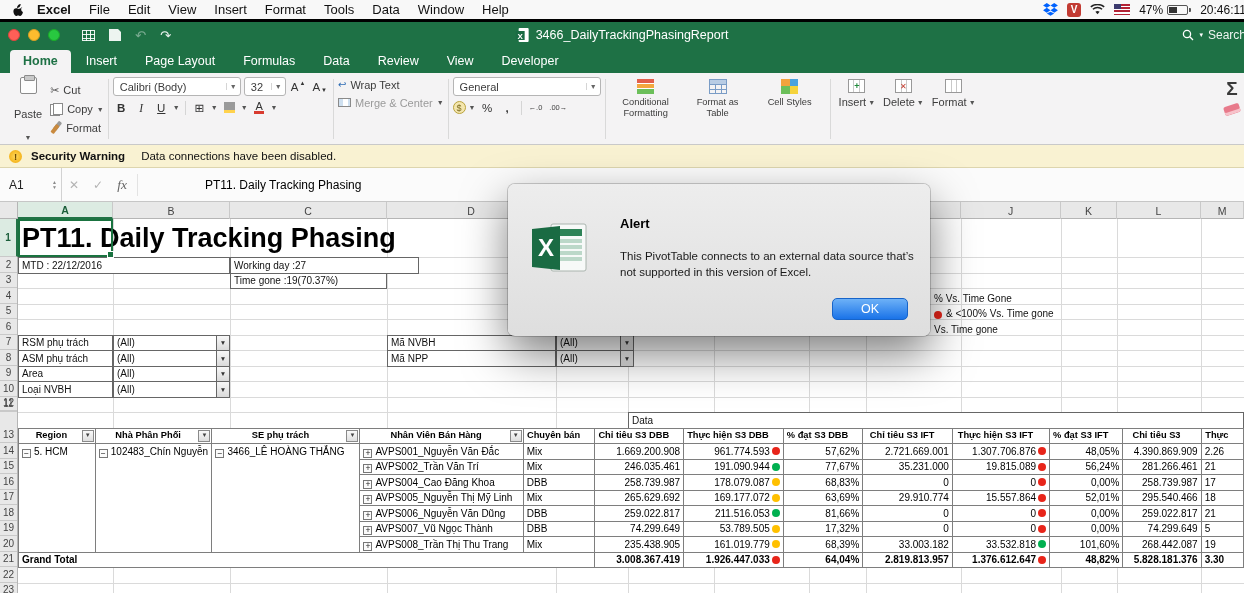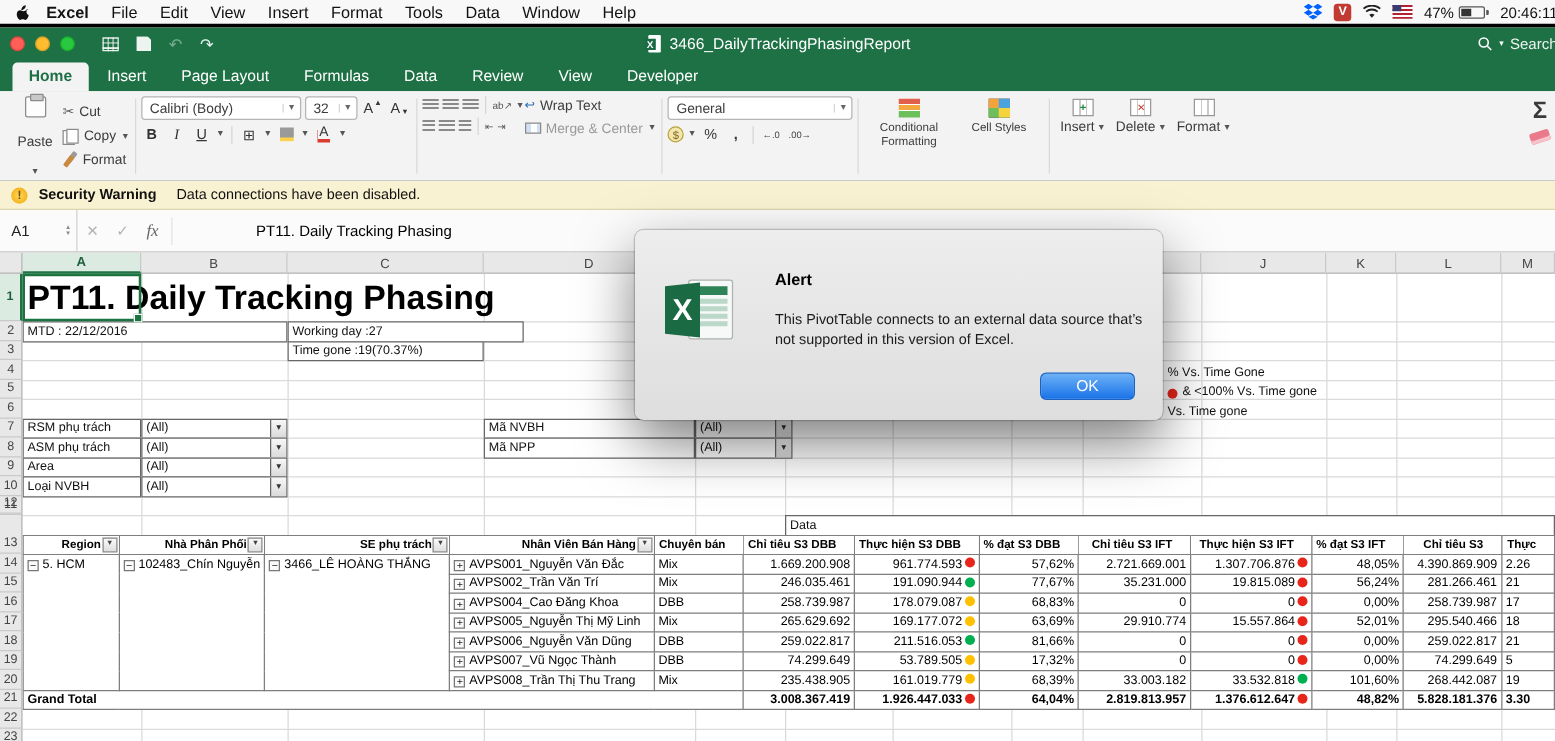--- a/index.html
+++ b/index.html
@@ -119,21 +119,21 @@
 .sbox{position:absolute;background:#fff;border:1px solid #666;font-size:10px;display:flex;align-items:center;padding:0 3px;z-index:2;white-space:nowrap;overflow:hidden;}
 .sbox.fval{padding-right:15px;}
 .ddbtn{position:absolute;right:0;top:0;bottom:0;width:13px;background:linear-gradient(#f7f7f7,#dadada);border-left:1px solid #666;display:flex;align-items:center;justify-content:center;font-size:6.5px;color:#333;}
 .lgline{position:absolute;display:flex;align-items:flex-end;gap:4px;font-size:10px;z-index:2;white-space:nowrap;}
 .dot{display:inline-block;width:8px;height:8px;border-radius:50%;flex:none;}
 .dot.red{background:#e8251a;}
 .dot.yellow{background:#ffc000;}
 .dot.green{background:#00b050;}
 .pivot{position:absolute;left:18px;top:225.5px;z-index:2;border-collapse:collapse;table-layout:fixed;background:#fff;font-size:10px;color:#000;}
 .pivot th,.pivot td{border:1px solid #7e7e7e;height:15.5px;padding:0 3px;white-space:nowrap;overflow:hidden;background:#fff;line-height:13px;}
-.pivot th{font-weight:700;text-align:right;position:relative;font-size:9.3px;padding-right:14px;margin-left:48px;}
+.pivot th{font-weight:700;text-align:center;position:relative;font-size:9.3px;padding-right:14px;margin-left:48px;}
 .thbtn{position:absolute;right:1px;top:1px;bottom:1px;width:12px;border:1px solid #8a8a8a;background:linear-gradient(#fafafa,#dfdfdf);font-size:6px;color:#444;display:flex;align-items:center;justify-content:center;}
 .pivot td.num{text-align:right;}
 .pivot td.cut{text-align:left;}
 .pivot td.rs{vertical-align:top;padding-top:1px;}
 .pivot tr.gt td{font-weight:700;}
 .pivot td .dot{margin-left:2px;vertical-align:middle;position:relative;top:-1px;}
 .pm{display:inline-block;width:9px;height:9px;border:1px solid #777;background:#fbfbfb;font-size:8.5px;line-height:7px;text-align:center;color:#222;margin-right:3px;vertical-align:-1px;font-weight:400;}
 
 #dialog{position:absolute;left:508px;top:184px;width:422px;height:152px;background:linear-gradient(#ededed,#dedede);border-radius:7px;box-shadow:0 18px 45px rgba(0,0,0,.5),0 0 0 1px rgba(0,0,0,.18);z-index:50;}
 .xlicon{position:absolute;left:22px;top:38px;}
@@ -268,38 +268,20 @@
         </div>
         <span class="mcar">▼</span>
       <div class="sbtn">
           <span class="ic-fontcolor">A</span>
         </div>
         <span class="mcar">▼</span>
     </div>
   </div>
   <div class="rsep"></div>
   <div class="rcol">
-    <div class="row">
-      <span class="ic-al"></span>
-      <span class="ic-al"></span>
-      <span class="ic-al"></span>
-      <span class="vr"></span>
-      <span class="ab">ab↗</span>
-        <span class="mcar">▼</span>
-    </div>
-    <div class="row">
-      <span class="ic-al short"></span>
-      <span class="ic-al"></span>
-      <span class="ic-al short"></span>
-      <span class="vr"></span>
-      <span class="ab">⇤</span>
-      <span class="ab">⇥</span>
-    </div>
-  </div>
-  <div class="rcol">
     <div class="row mini2">
         <span class="ic-wrap">↩</span>
         <span>Wrap Text</span>
       </div>
     <div class="row mini2 dim2">
         <span class="ic-merge"></span>
         <span>Merge &amp; Center</span>
         <span class="mcar">▼</span>
       </div>
   </div>
@@ -316,20 +298,24 @@
       <span class="sbtn b">,</span>
       <span class="vr"></span>
       <span class="sbtn dec">←.0</span>
       <span class="sbtn dec">.00→</span>
     </div>
   </div>
   <div class="rsep"></div>
   <div class="bigv">
       <span class="ic-cf"></span>
       <span class="blbl2">Conditional Formatting</span>
+    </div>
+  <div class="bigv">
+      <span class="ic-fat"></span>
+      <span class="blbl2">Format as Table</span>
     </div>
   <div class="bigv">
       <span class="ic-cs"></span>
       <span class="blbl2">Cell Styles</span>
     </div>
   <div class="rsep"></div>
   <div class="bigv">
       <span class="ic-cells ins">+</span>
       <span class="lblrow">
         <span>Insert</span>

